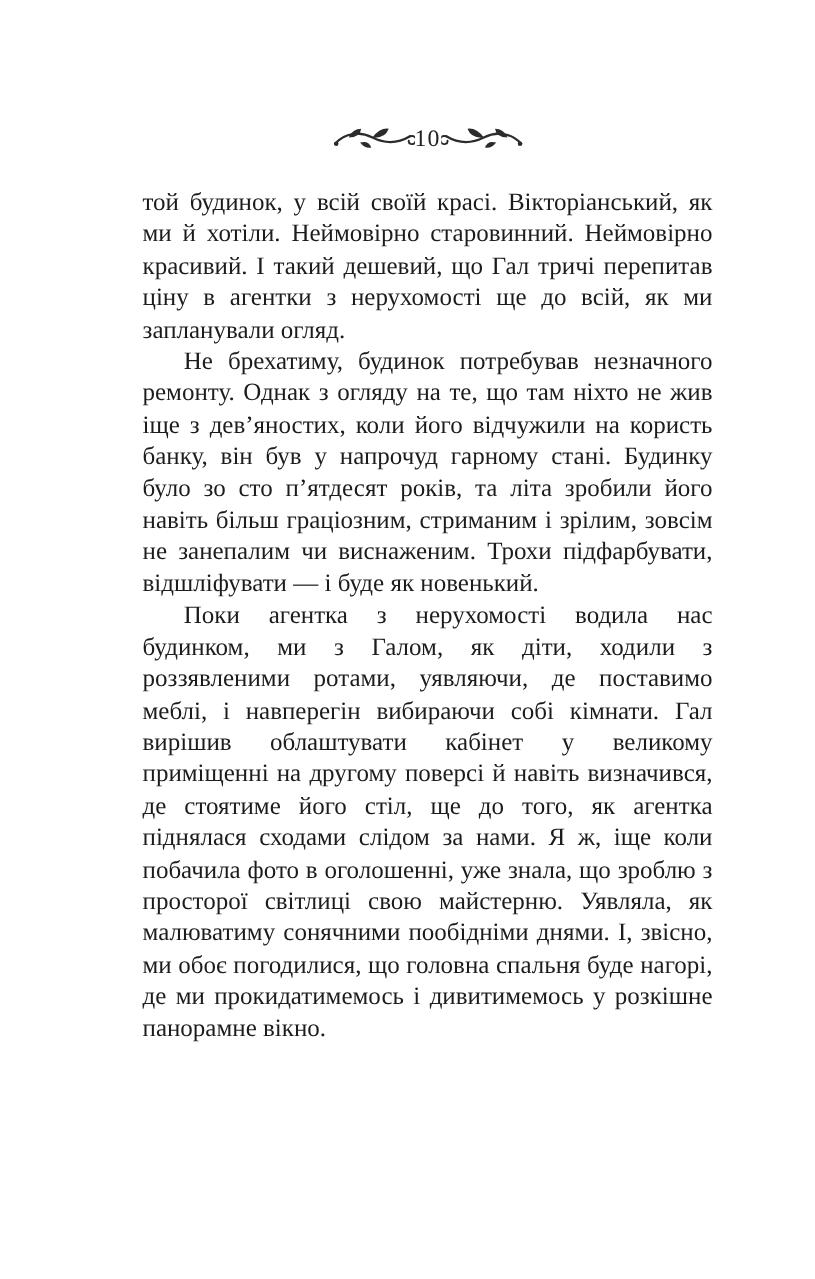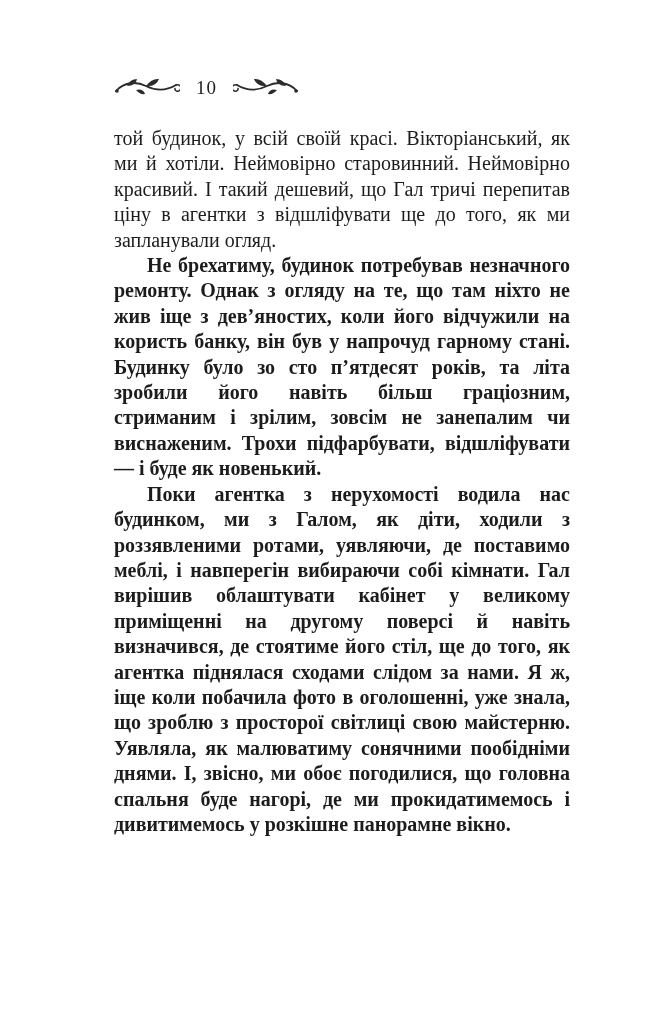--- a/index.html
+++ b/index.html
@@ -17,23 +17,24 @@
   .page {
     box-sizing: border-box;
     width: 652px;
     height: 1023px;
     padding: 76px 82px 0 114px;
     background: #ffffff;
   }
   .page-header {
     display: flex;
     align-items: center;
-    gap: 16px;
+    justify-content: center;
     margin-bottom: 26px;
     height: 24px;
+    margin-top: 24px;
   }
   .page-number {
     font-size: 19px;
     letter-spacing: 1px;
     color: #212121;
     line-height: 1;
     padding-bottom: 2px;
   }
   .flourish {
     display: inline-block;
@@ -47,21 +48,20 @@
     line-height: 25.4px;
     text-align: justify;
     hyphens: auto;
   }
   .text-block p {
     margin: 0;
     text-indent: 0;
   }
   .text-block p.indent {
     text-indent: 33px;
-    font-weight: bold;
   }
   .text-block p.dialogue {
     margin-top: 5px;
   }
 </style>
 </head>
 <body>
 
 <div class="page">
 
@@ -83,18 +83,18 @@
         <path d="M62 7 c4 -1 6 2 4 5 c-2 2.5 -5.5 1 -5 -1.5" fill="none" stroke="#2b2b2b" stroke-width="1.5" stroke-linecap="round"></path>
         <path d="M13 8 q3 -7 10 -7 q-1 7 -10 7" fill="#2b2b2b"></path>
         <path d="M32 8 q6 -8 13 -7 q-3 8 -13 7" fill="#2b2b2b"></path>
         <path d="M22 12 q4 5 9 4 q-2 -6 -9 -4" fill="#2b2b2b"></path>
         <circle cx="3" cy="13" r="1.8" fill="#2b2b2b"></circle>
       </svg>
     </span>
   </div>
 
   <div class="text-block">
-    <p>той будинок, у всій своїй красі. Вікторіанський, як ми й хотіли. Неймовірно старовинний. Неймовірно красивий. І такий дешевий, що Гал тричі перепитав ціну в агентки з відшліфувати ще до того, як ми запланували огляд.</p>
+    <p>той будинок, у всій своїй красі. Вікторіанський, як ми й хотіли. Неймовірно старовинний. Неймовірно красивий. І такий дешевий, що Гал тричі перепитав ціну в агентки з нерухомості ще до всій, як ми запланували огляд.</p>
     <p class="indent">Не брехатиму, будинок потребував незначного ремонту. Однак з огляду на те, що там ніхто не жив іще з дев’яностих, коли його відчужили на користь банку, він був у напрочуд гарному стані. Будинку було зо сто п’ятдесят років, та літа зробили його навіть більш граціозним, стриманим і зрілим, зовсім не занепалим чи виснаженим. Трохи підфарбувати, відшліфувати — і буде як новенький.</p>
     <p class="indent">Поки агентка з нерухомості водила нас будинком, ми з Галом, як діти, ходили з роззявленими ротами, уявляючи, де поставимо меблі, і навперегін вибираючи собі кімнати. Гал вирішив облаштувати кабінет у великому приміщенні на другому поверсі й навіть визначився, де стоятиме його стіл, ще до того, як агентка піднялася сходами слідом за нами. Я ж, іще коли побачила фото в оголошенні, уже знала, що зроблю з просторої світлиці свою майстерню. Уявляла, як малюватиму сонячними пообідніми днями. І, звісно, ми обоє погодилися, що головна спальня буде нагорі, де ми прокидатимемось і дивитимемось у розкішне панорамне вікно.</p>
   </div>
 
 </div>
 
 </body></html>

